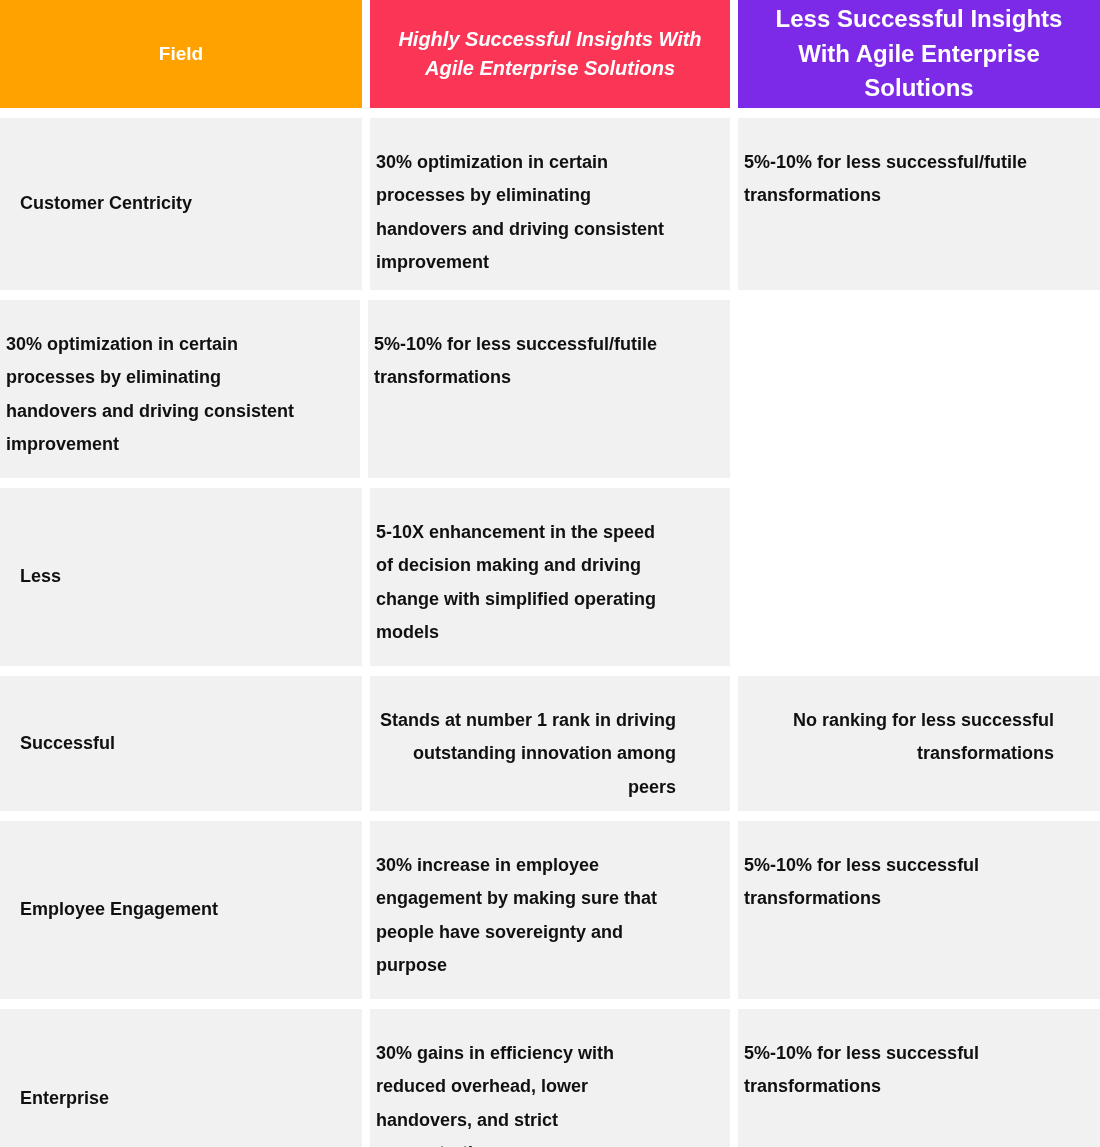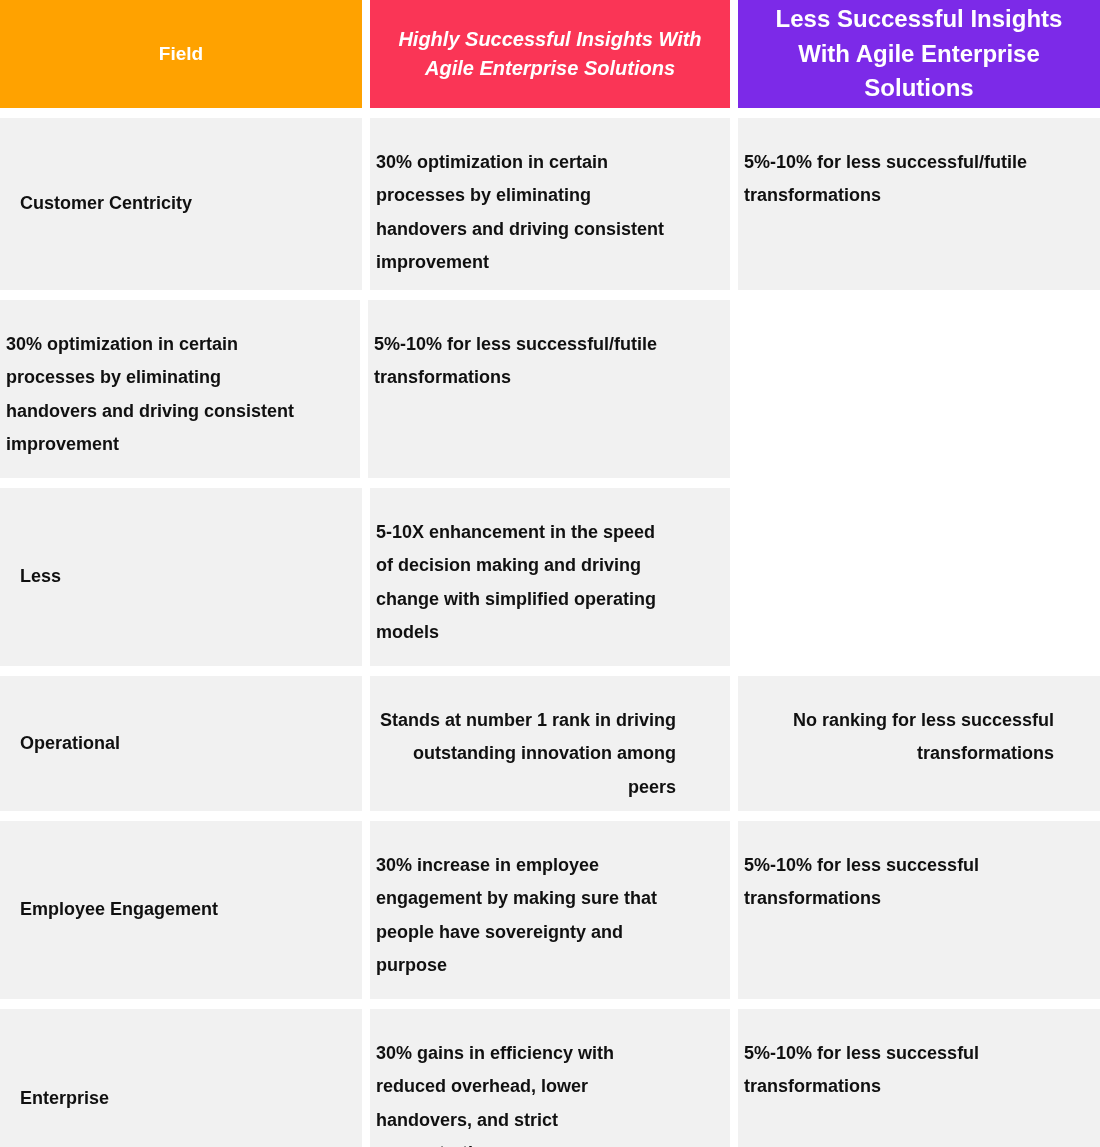--- a/index.html
+++ b/index.html
@@ -121,21 +121,21 @@
     <div class="body-cell cell-field col-field">
       <span>Less</span>
     </div>
     <div class="body-cell cell-text cell-high col-high">
       <span class="cell-text-inner">5-10X enhancement in the speed of decision making and driving change with simplified operating models</span>
     </div>
   </div>
 
   <div class="table-row row-h-135">
     <div class="body-cell cell-field col-field">
-      <span>Operational</span>
+      <span>Successful</span>
     </div>
     <div class="body-cell cell-text cell-high col-high">
       <span class="cell-text-inner">Stands at number 1 rank in driving outstanding innovation among peers</span>
     </div>
     <div class="body-cell cell-text cell-low col-low">
       <span class="cell-text-inner">No ranking for less successful transformations</span>
     </div>
   </div>
 
   <div class="table-row row-h-178">

